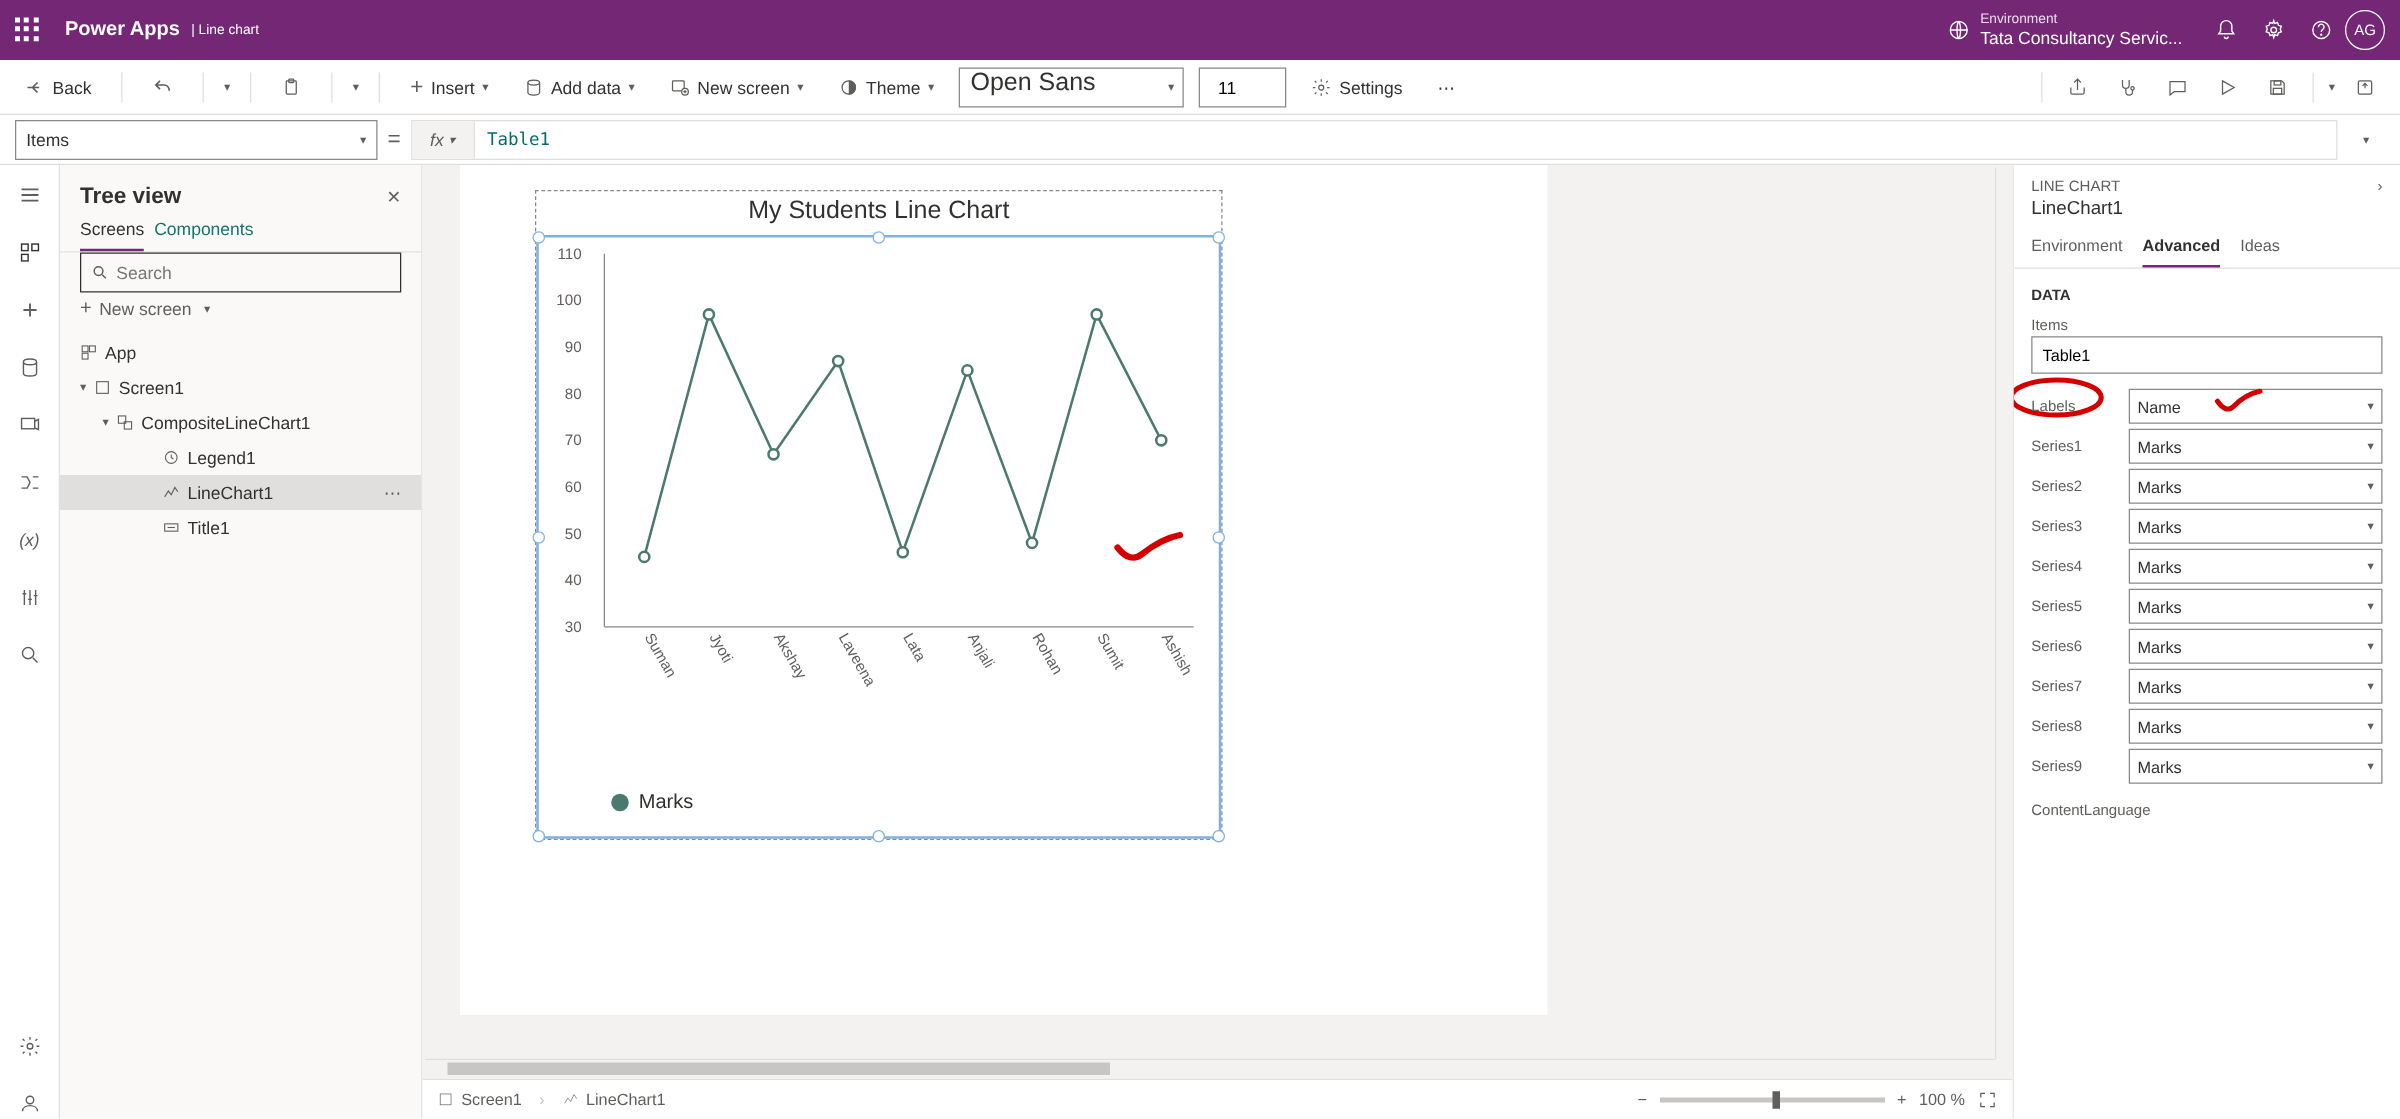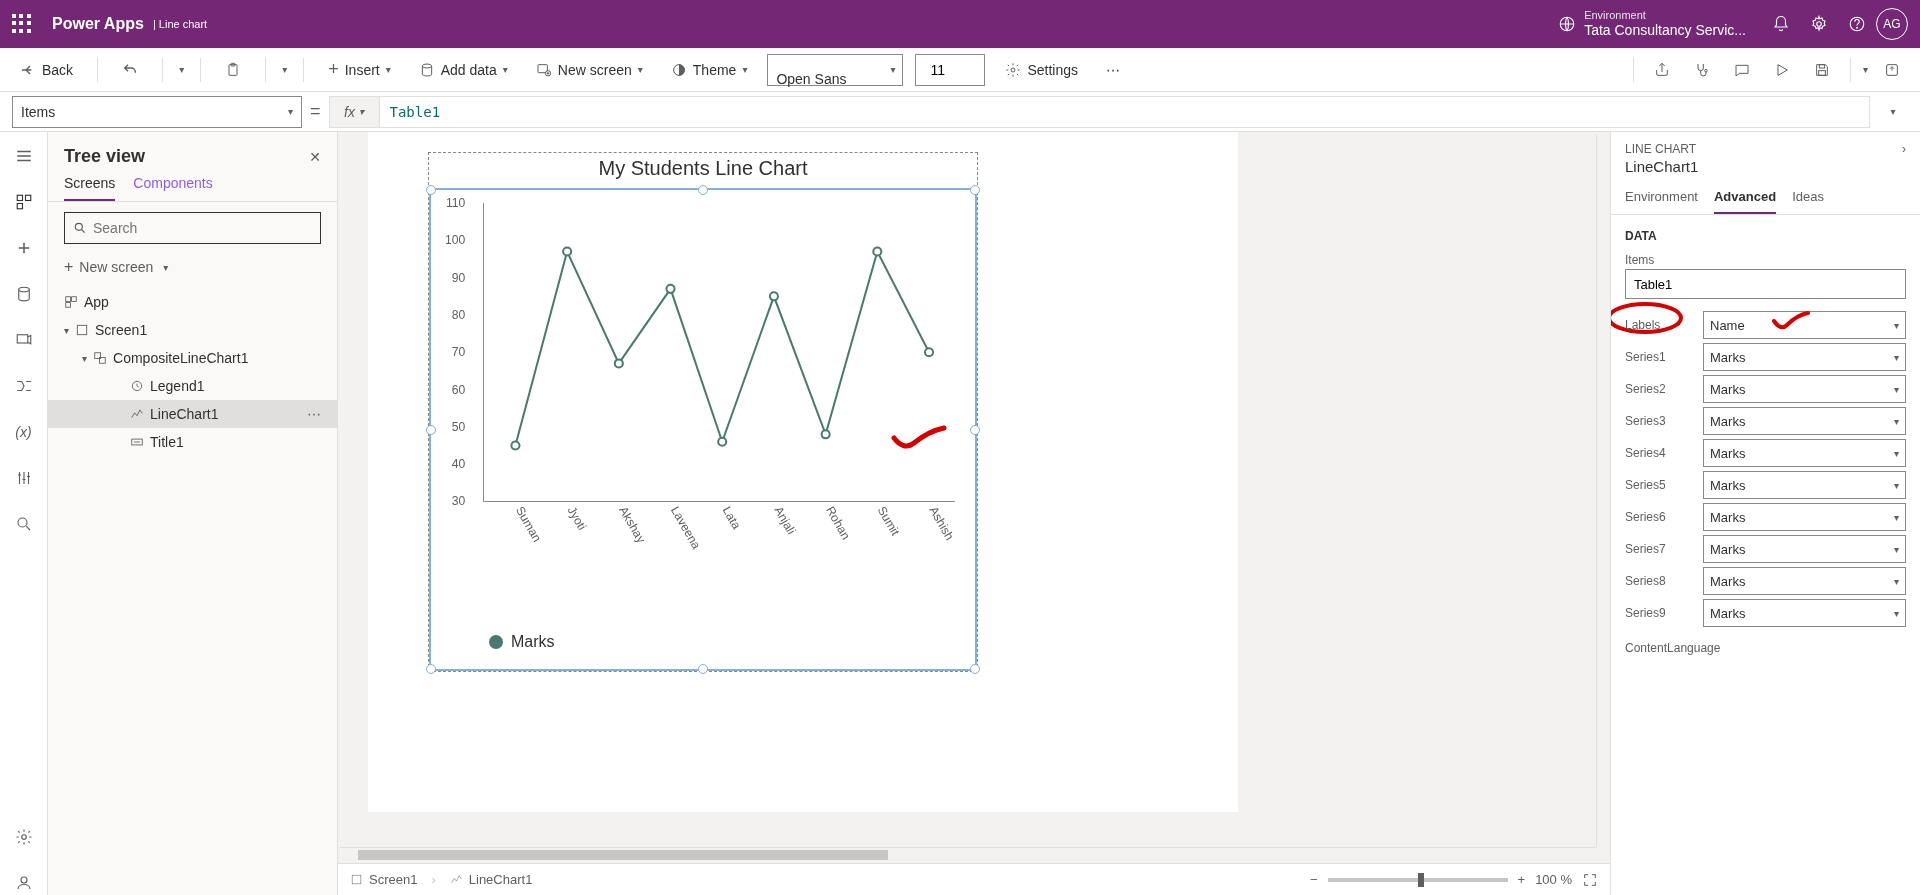--- a/index.html
+++ b/index.html
@@ -12,42 +12,42 @@
 .top-spacer{flex:1}
 .env-block{display:flex;align-items:center;gap:8px;margin-right:16px}
 .env-text{font-size:12px;line-height:1.2}
 .env-text div:first-child{opacity:.85;font-size:11px}
 .top-icon{width:38px;height:38px;display:flex;align-items:center;justify-content:center;cursor:pointer;border-radius:2px}
 .avatar{width:32px;height:32px;border-radius:50%;border:1px solid #fff;display:flex;align-items:center;justify-content:center;font-size:12px}
 .cmdbar{height:44px;border-bottom:1px solid #e1dfdd;display:flex;align-items:center;padding:0 12px;gap:12px}
 .cmd-btn{display:flex;align-items:center;gap:6px;padding:4px 8px;cursor:pointer;border-radius:2px;font-size:14px;color:#323130}
 .cmd-sep{width:1px;height:24px;background:#e1dfdd;margin:0 4px}
 .chev{font-size:10px;color:#605e5c}
-.font-select{border:1px solid #8a8886;height:32px;padding:16px 22px 0 8px;font-size:14px;width:136px;background:#fff;position:relative}
+.font-select{border:1px solid #8a8886;height:32px;padding:0 22px 0 8px;font-size:20px;width:180px;background:#fff;position:relative}
 .font-size{border:1px solid #8a8886;height:32px;width:70px;padding:0 14px;font-size:14px}
 .cmd-right{margin-left:auto;display:flex;align-items:center;gap:8px}
 .formulabar{height:40px;border-bottom:1px solid #e1dfdd;display:flex;align-items:center;padding:0 12px;gap:8px}
 .prop-select{border:1px solid #8a8886;height:32px;width:290px;padding:0 8px;display:flex;align-items:center;justify-content:space-between;font-size:14px}
 .eq{font-size:18px;color:#605e5c}
 .fx-box{border:1px solid #e1dfdd;height:32px;flex:1;display:flex;align-items:center}
 .fx-label{width:50px;display:flex;align-items:center;justify-content:center;background:#f3f2f1;height:100%;font-style:italic;color:#605e5c;border-right:1px solid #e1dfdd;gap:4px}
 .fx-input{flex:1;padding:0 10px;font-family:Consolas,monospace;font-size:14px;color:#0b6a6a}
 .fx-expand{width:30px;display:flex;justify-content:center;cursor:pointer}
 .main{display:flex;height:calc(895px - 48px - 44px - 40px)}
 .railbar{width:48px;border-right:1px solid #e1dfdd;display:flex;flex-direction:column;align-items:center;padding-top:12px;gap:22px}
 .rail-icon{width:24px;height:24px;display:flex;align-items:center;justify-content:center;cursor:pointer;color:#605e5c}
 .rail-spacer{flex:1}
 .treepane{width:290px;border-right:1px solid #e1dfdd;background:#faf9f8;display:flex;flex-direction:column}
 .tree-header{padding:14px 16px 0 16px;display:flex;justify-content:space-between;align-items:center}
 .tree-title{font-size:18px;font-weight:600}
-.tree-tabs{display:flex;gap:18px;padding:8px 16px 0 16px;border-bottom:1px solid #e1dfdd}
+.tree-tabs{display:flex;gap:8px;padding:8px 16px 0 16px;border-bottom:1px solid #e1dfdd}
 .tree-tab{padding-bottom:8px;cursor:pointer;font-size:14px}
 .tree-tab.active{border-bottom:2px solid #742774;color:#323130;font-weight:400}
-.tree-tab:not(.active){color:#8b5cf6}
-.tree-search{margin:10px 16px;border:1px solid #323130;height:32px;display:flex;align-items:center;padding:0 8px;gap:6px}
+.tree-tab:not(.active){color:#0f766e}
+.tree-search{margin:0 16px;border:1px solid #323130;height:32px;display:flex;align-items:center;padding:0 8px;gap:6px}
 .tree-search input{border:none;outline:none;flex:1;font-size:14px;background:transparent}
 .new-screen-btn{margin:0 16px 8px 16px;display:flex;align-items:center;gap:6px;cursor:pointer;color:#605e5c;font-size:14px;padding:4px 0}
 .tree-list{flex:1;overflow:auto}
 .tree-item{display:flex;align-items:center;gap:6px;padding:6px 8px 6px 16px;cursor:pointer;font-size:14px}
 .tree-item.selected{background:#e1dfdd}
 .tree-item .dots{margin-left:auto;color:#605e5c;padding-right:8px}
 .tree-indent-1{padding-left:16px}
 .tree-indent-2{padding-left:34px}
 .tree-indent-4{padding-left:82px}
 .canvas-area{flex:1;background:#f3f2f1;position:relative;overflow:hidden}

